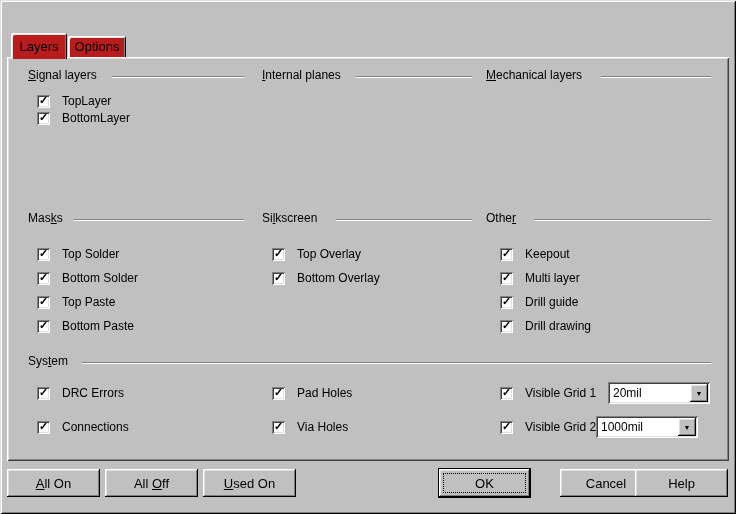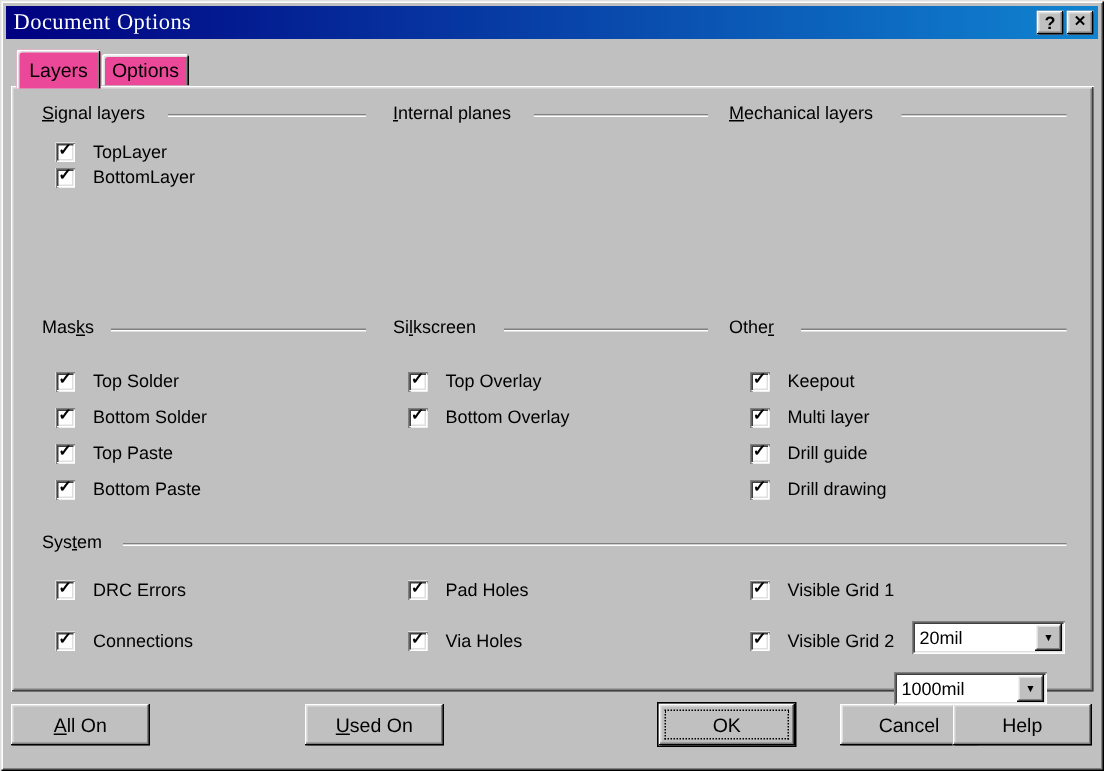--- a/index.html
+++ b/index.html
@@ -23,21 +23,21 @@
   .tb-btns{position:absolute;right:3px;top:3px;display:flex;gap:2px;}
   .tb-btn{
     width:18px;height:16px;background:#c0c0c0;
     box-shadow:inset -1px -1px 0 #000,inset 1px 1px 0 #fff,
                inset -2px -2px 0 #808080,inset 2px 2px 0 #dfdfdf;
     display:flex;align-items:center;justify-content:center;
     font-weight:bold;font-size:12px;line-height:1;
   }
   
   .tab{
-    position:absolute;background:#ec4899;
+    position:absolute;background:#b91c1c;
     display:flex;align-items:center;justify-content:center;
     border-top-left-radius:2px;border-top-right-radius:2px;
     box-shadow:inset 1px 1px 0 #fff,inset -1px 0 0 #000,
                inset 2px 2px 0 #dfdfdf,inset -2px 0 0 #808080;
     font-size:13px;
   }
   #tab-layers{left:11px;top:33px;width:56px;height:26px;z-index:3;}
   #tab-options{left:68px;top:36px;width:58px;height:21px;z-index:1;}
   
   #panel{
@@ -59,21 +59,20 @@
   .ck{
     position:absolute;left:1px;top:-1px;width:11px;height:13px;
     font-weight:bold;font-size:11px;line-height:13px;text-align:center;font-style:normal;
   }
   .cbl{margin-left:12px;line-height:13px;}
   
   .combo{
     position:absolute;width:102px;height:22px;background:#fff;z-index:3;
     box-shadow:inset 1px 1px 0 #808080,inset -1px -1px 0 #fff,
                inset 2px 2px 0 #404040,inset -2px -2px 0 #dfdfdf;
-    margin-top:32px;
   }
   .combo-val{position:absolute;left:5px;top:4px;font-size:12px;line-height:14px;}
   .combo-btn{
     position:absolute;right:2px;top:2px;width:18px;height:18px;background:#c0c0c0;
     box-shadow:inset -1px -1px 0 #000,inset 1px 1px 0 #fff,
                inset -2px -2px 0 #808080,inset 2px 2px 0 #dfdfdf;
     display:flex;align-items:center;justify-content:center;font-size:7px;line-height:1;
   }
   
   .btn{
@@ -88,31 +87,20 @@
                inset -2px -2px 0 #808080,inset 2px 2px 0 #dfdfdf;
     align-items:center;
   }
   .focus-rect{position:absolute;left:4px;right:4px;top:4px;bottom:4px;border:1px dotted #000;pointer-events:none;}
 </style>
 </head>
 <body>
 
 <div id="window">
 
-  <div id="titlebar">
-    <span id="title">Document Options</span>
-    <div class="tb-btns">
-      <div class="tb-btn">
-        <span>?</span>
-      </div>
-      <div class="tb-btn">
-        <span style="font-size:10px;">✕</span>
-      </div>
-    </div>
-  </div>
 
   <div class="tab" id="tab-layers">
     <span>Layers</span>
   </div>
   <div class="tab" id="tab-options">
     <span>Options</span>
   </div>
 
   <div id="panel"></div>
 
@@ -259,20 +247,21 @@
       </span>
   </div>
   <div class="combo" style="left:596px;top:416px">
     <span class="combo-val">1000mil</span>
     <span class="combo-btn">
         <span>▼</span>
       </span>
   </div>
 
   <button class="btn" style="left:7px;width:93px"><span></span><span class="mn">A</span><span>ll On</span></button>
+  <button class="btn" style="left:105px;width:93px"><span>All </span><span class="mn">O</span><span>ff</span></button>
   <button class="btn" style="left:203px;width:93px"><span></span><span class="mn">U</span><span>sed On</span></button>
 
   <button class="btn default" style="left:439px;width:91px">
     <span class="focus-rect"></span>
     <span>OK</span>
   </button>
   <button class="btn" style="left:560px;width:92px"><span>Cancel</span></button>
   <button class="btn" style="left:635px;width:93px"><span>Help</span></button>
 
 </div>

